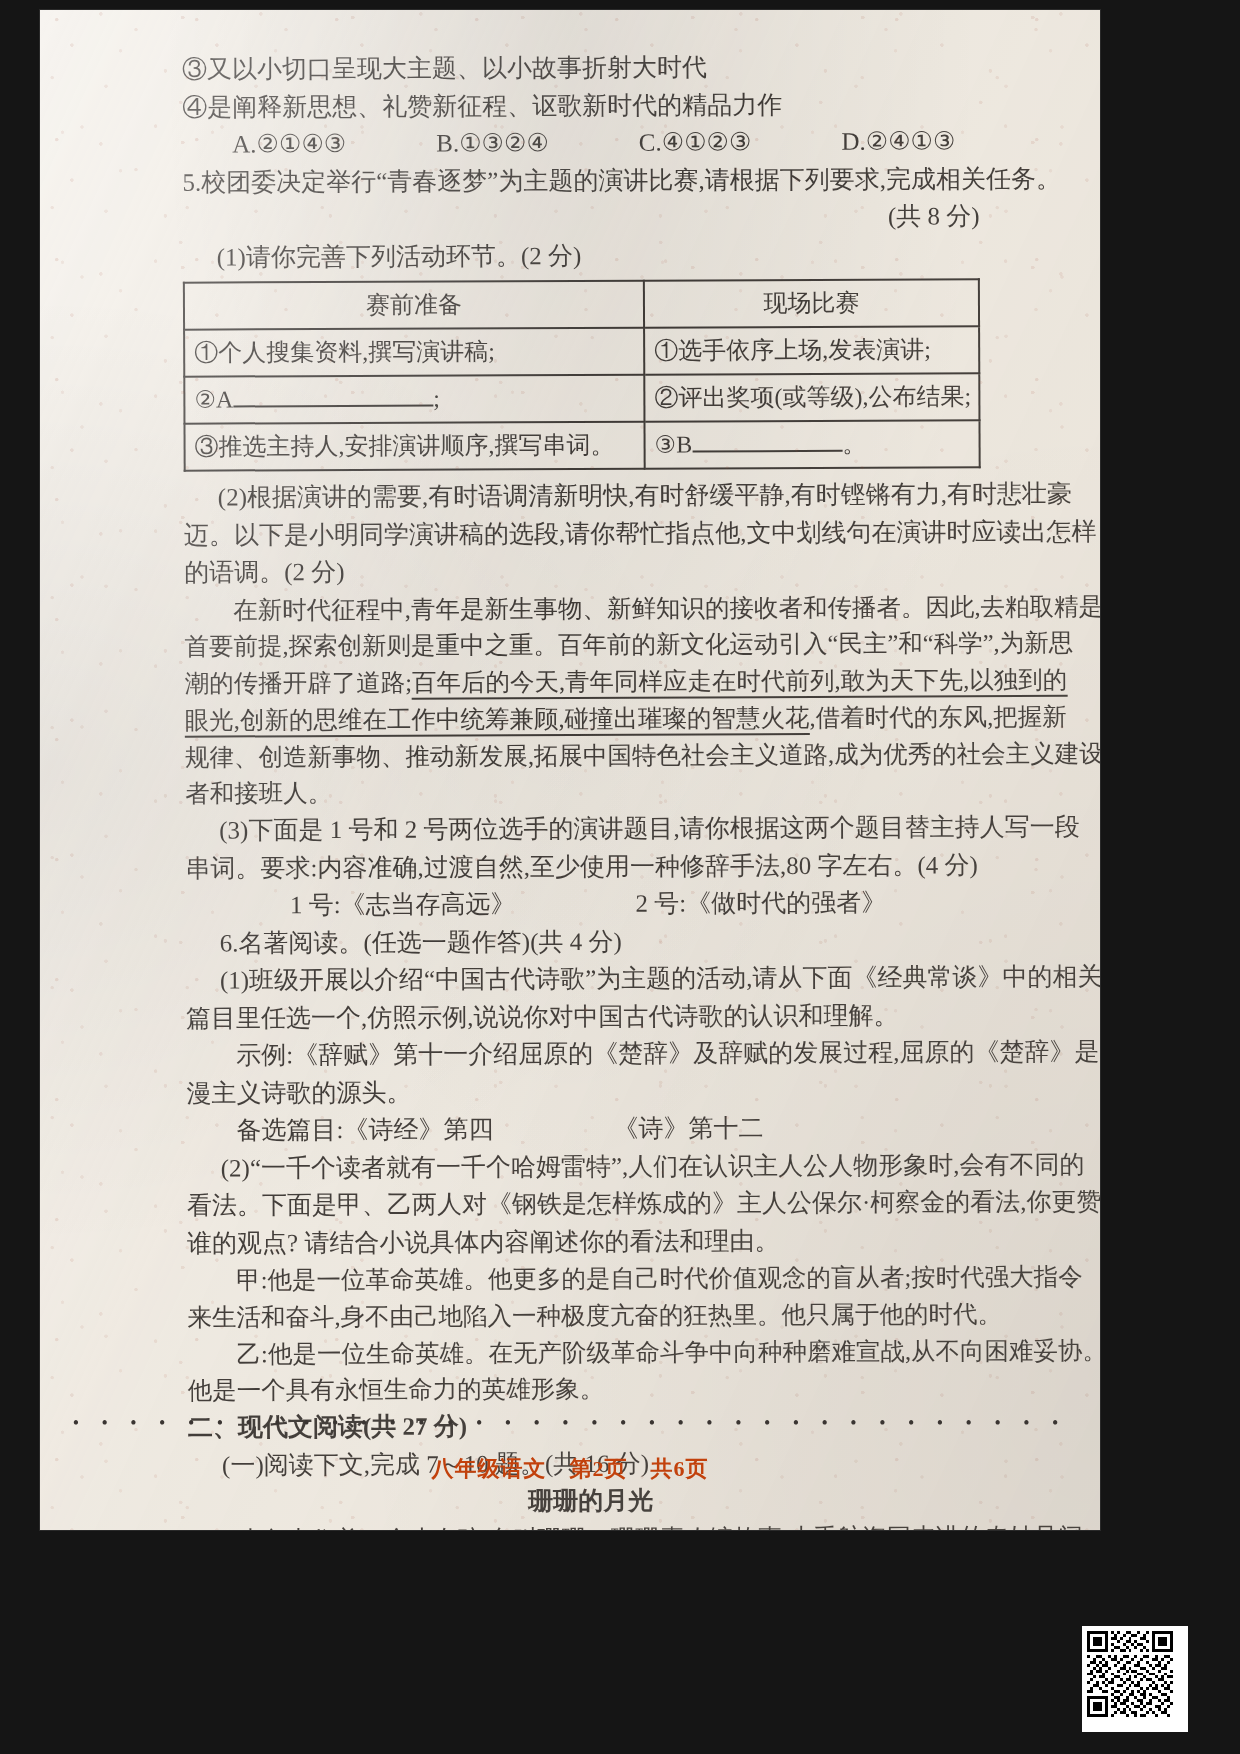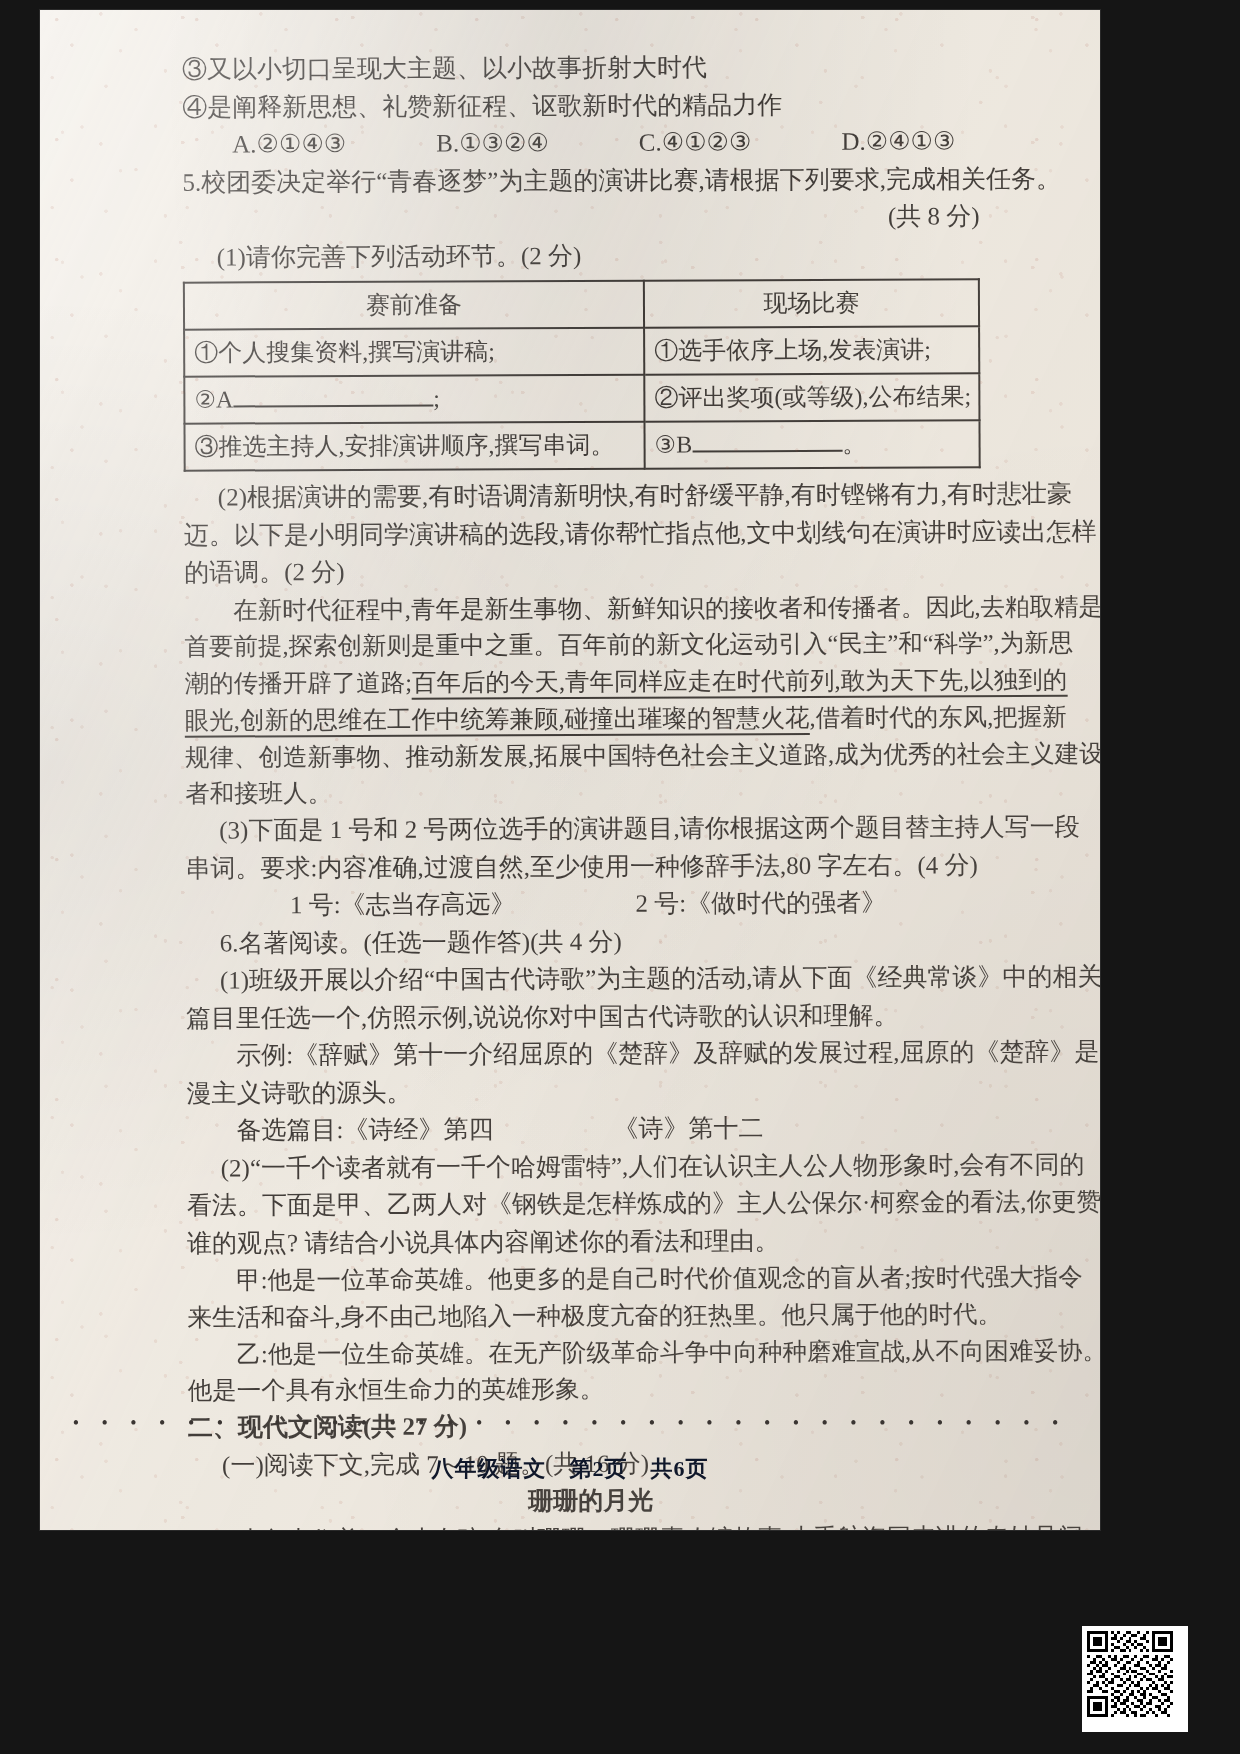--- a/index.html
+++ b/index.html
@@ -94,21 +94,21 @@
   }
   table.act td.hd{text-align:center;}
   .col-a{width:440px;}
   .col-b{width:315px;}
   
   .passage{font-size:24.5px;line-height:1.5;}
   .psg-line{white-space:nowrap;margin:0;}
   
   .footer{
     position:absolute;left:0;right:0;bottom:46px;
-    text-align:center;font-size:22px;font-weight:bold;color:#0f172a;
+    text-align:center;font-size:22px;font-weight:bold;color:#c2410c;
     z-index:5;
     letter-spacing:1px;
   }
   .dots{
     position:absolute;left:0;right:0;bottom:96px;
     text-align:center;font-size:18px;color:#3a3532;letter-spacing:9px;
     z-index:5;
   }
   
   #qr{

